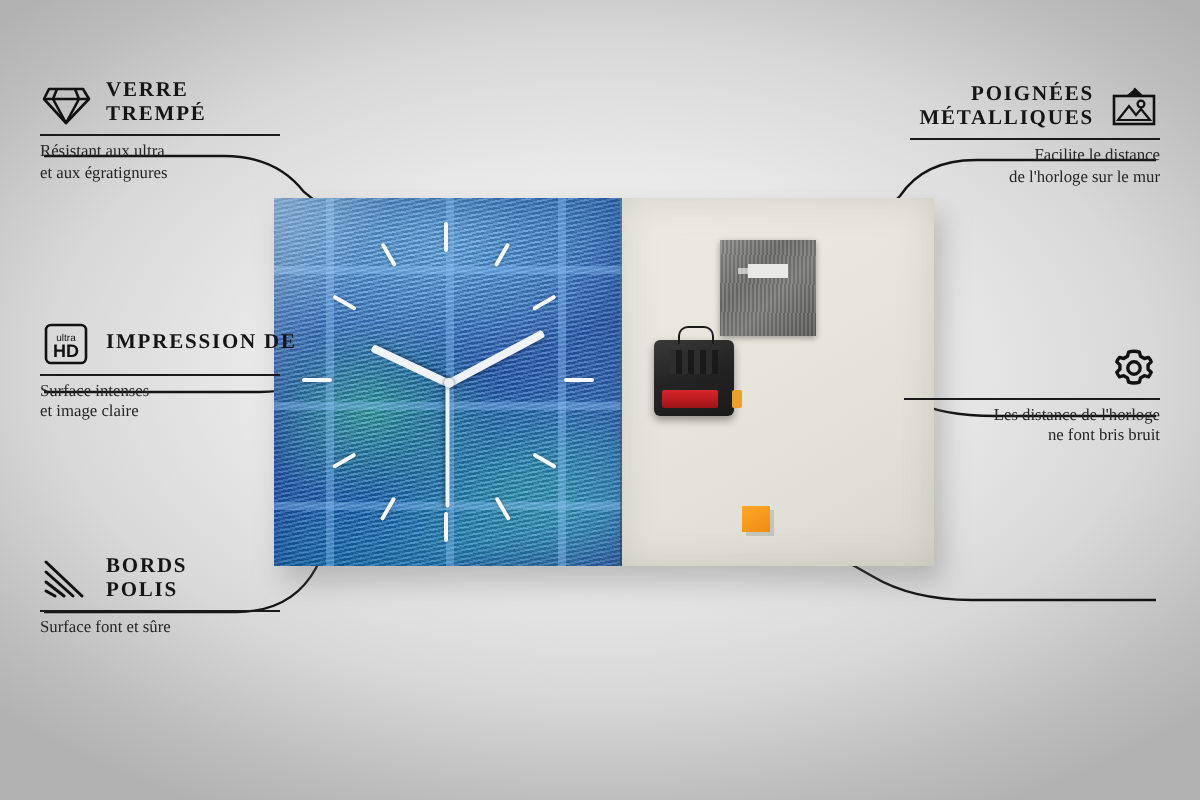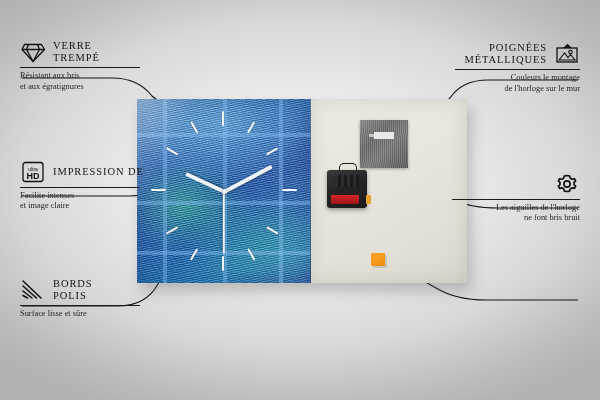--- a/index.html
+++ b/index.html
@@ -13,21 +13,21 @@
     background:
       radial-gradient(ellipse 70% 62% at 50% 46%, #f2f2f2 0%, #eaeaea 38%, #d8d8d8 66%, #bdbdbd 88%, #b2b2b2 100%);
   }
 
   
   .callout{position:absolute;}
   .head{display:flex;align-items:center;gap:7px;}
   .head.right{justify-content:flex-end;}
   .titles{
     font-family:"Liberation Serif",serif;
-    font-weight:normal;letter-spacing:.9px;
+    font-weight:bold;letter-spacing:.9px;
     color:#151515;font-size:10.5px;line-height:12.4px;
     text-transform:uppercase;white-space:nowrap;
   }
   .callout.r .titles{text-align:right;}
   .rule{height:1px;background:#1a1a1a;margin-top:2.5px;}
   .sub{
     font-family:"Liberation Serif",serif;
     font-size:8.4px;line-height:10.4px;color:#252525;
     margin-top:3px;white-space:nowrap;
   }
@@ -177,39 +177,39 @@
           <path d="M2 9.5h22.5M8.5 4.5l-2 5 6.5 12 6.5-12-2-5"></path>
         </g>
       </svg>
       <div class="titles">
         <div>VERRE</div>
         <div>TREMPÉ</div>
       </div>
     </div>
     <div class="rule"></div>
     <div class="sub">
-      <div>Résistant aux bris</div>
+      <div>Résistant aux ultra</div>
       <div>et aux égratignures</div>
     </div>
   </div>
 
   <div class="callout" style="left:20px;top:160px;width:120px;">
     <div class="head">
       <svg class="ico" viewBox="0 0 26 24">
         <rect x="3" y="2.5" width="20" height="19" rx="2.5" fill="none" stroke="#111" stroke-width="1.3"></rect>
         <text x="13" y="10.5" font-family="Liberation Sans, sans-serif" font-size="5" fill="#111" text-anchor="middle">ultra</text>
         <text x="13" y="18.6" font-family="Liberation Sans, sans-serif" font-size="9" font-weight="bold" fill="#111" text-anchor="middle">HD</text>
       </svg>
       <div class="titles">
         <div>IMPRESSION DE</div>
       </div>
     </div>
     <div class="rule"></div>
     <div class="sub">
-      <div>Facilite intenses</div>
+      <div>Surface intenses</div>
       <div>et image claire</div>
     </div>
   </div>
 
   <div class="callout" style="left:20px;top:278px;width:120px;">
     <div class="head">
       <svg class="ico" viewBox="0 0 26 24">
         <g stroke="#111" stroke-width="1.5" stroke-linecap="round">
           <path d="M3 3 L21 20"></path>
             <path d="M3 8 L16.5 20"></path>
@@ -217,55 +217,55 @@
             <path d="M3 17.5 L7.5 20"></path>
         </g>
       </svg>
       <div class="titles">
         <div>BORDS</div>
         <div>POLIS</div>
       </div>
     </div>
     <div class="rule"></div>
     <div class="sub">
-      <div>Surface lisse et sûre</div>
+      <div>Surface font et sûre</div>
     </div>
   </div>
 
   <div class="callout r" style="left:455px;top:42px;width:125px;">
     <div class="head right">
       <div class="titles">
         <div>POIGNÉES</div>
         <div>MÉTALLIQUES</div>
       </div>
       <svg class="ico" viewBox="0 0 26 24">
         <path d="M13 2.2 L17 6" fill="none" stroke="#111" stroke-width="1.2"></path>
         <path d="M9 6 L13 2.6 L17 6 Z" fill="#111"></path>
         <rect x="3" y="6" width="20" height="14" fill="none" stroke="#111" stroke-width="1.3"></rect>
         <path d="M5 18 L10.5 11 L14 15.5 L16.5 12.5 L21 18 Z" fill="none" stroke="#111" stroke-width="1.1"></path>
         <circle cx="16.5" cy="10" r="1.7" fill="none" stroke="#111" stroke-width="1.1"></circle>
       </svg>
     </div>
     <div class="rule"></div>
     <div class="sub">
-      <div>Couleurs le montage</div>
+      <div>Facilite le distance</div>
       <div>de l'horloge sur le mur</div>
     </div>
   </div>
 
   <div class="callout r" style="left:452px;top:172px;width:128px;">
     <div class="head right">
       <svg class="ico" viewBox="0 0 26 24">
         <g fill="none" stroke="#111" stroke-width="1.7" stroke-linejoin="round">
           <path d="M13 3.6c1 0 1.9.15 2.7.45l.55 2.1 1.9 1.1 2.1-.55c.6.65 1.05 1.4 1.35 2.25l-1.55 1.5v2.2l1.55 1.5c-.3.85-.75 1.6-1.35 2.25l-2.1-.55-1.9 1.1-.55 2.1c-.8.3-1.7.45-2.7.45s-1.9-.15-2.7-.45l-.55-2.1-1.9-1.1-2.1.55c-.6-.65-1.05-1.4-1.35-2.25l1.55-1.5v-2.2L4.4 8.95c.3-.85.75-1.6 1.35-2.25l2.1.55 1.9-1.1.55-2.1c.8-.3 1.7-.45 2.7-.45z"></path>
           <circle cx="13" cy="12" r="3.1"></circle>
         </g>
       </svg>
     </div>
     <div class="rule"></div>
     <div class="sub">
-      <div>Les aiguilles de l'horloge</div>
+      <div>Les distance de l'horloge</div>
       <div>ne font bris bruit</div>
     </div>
   </div>
 
 
 </div>
 
 </body></html>

